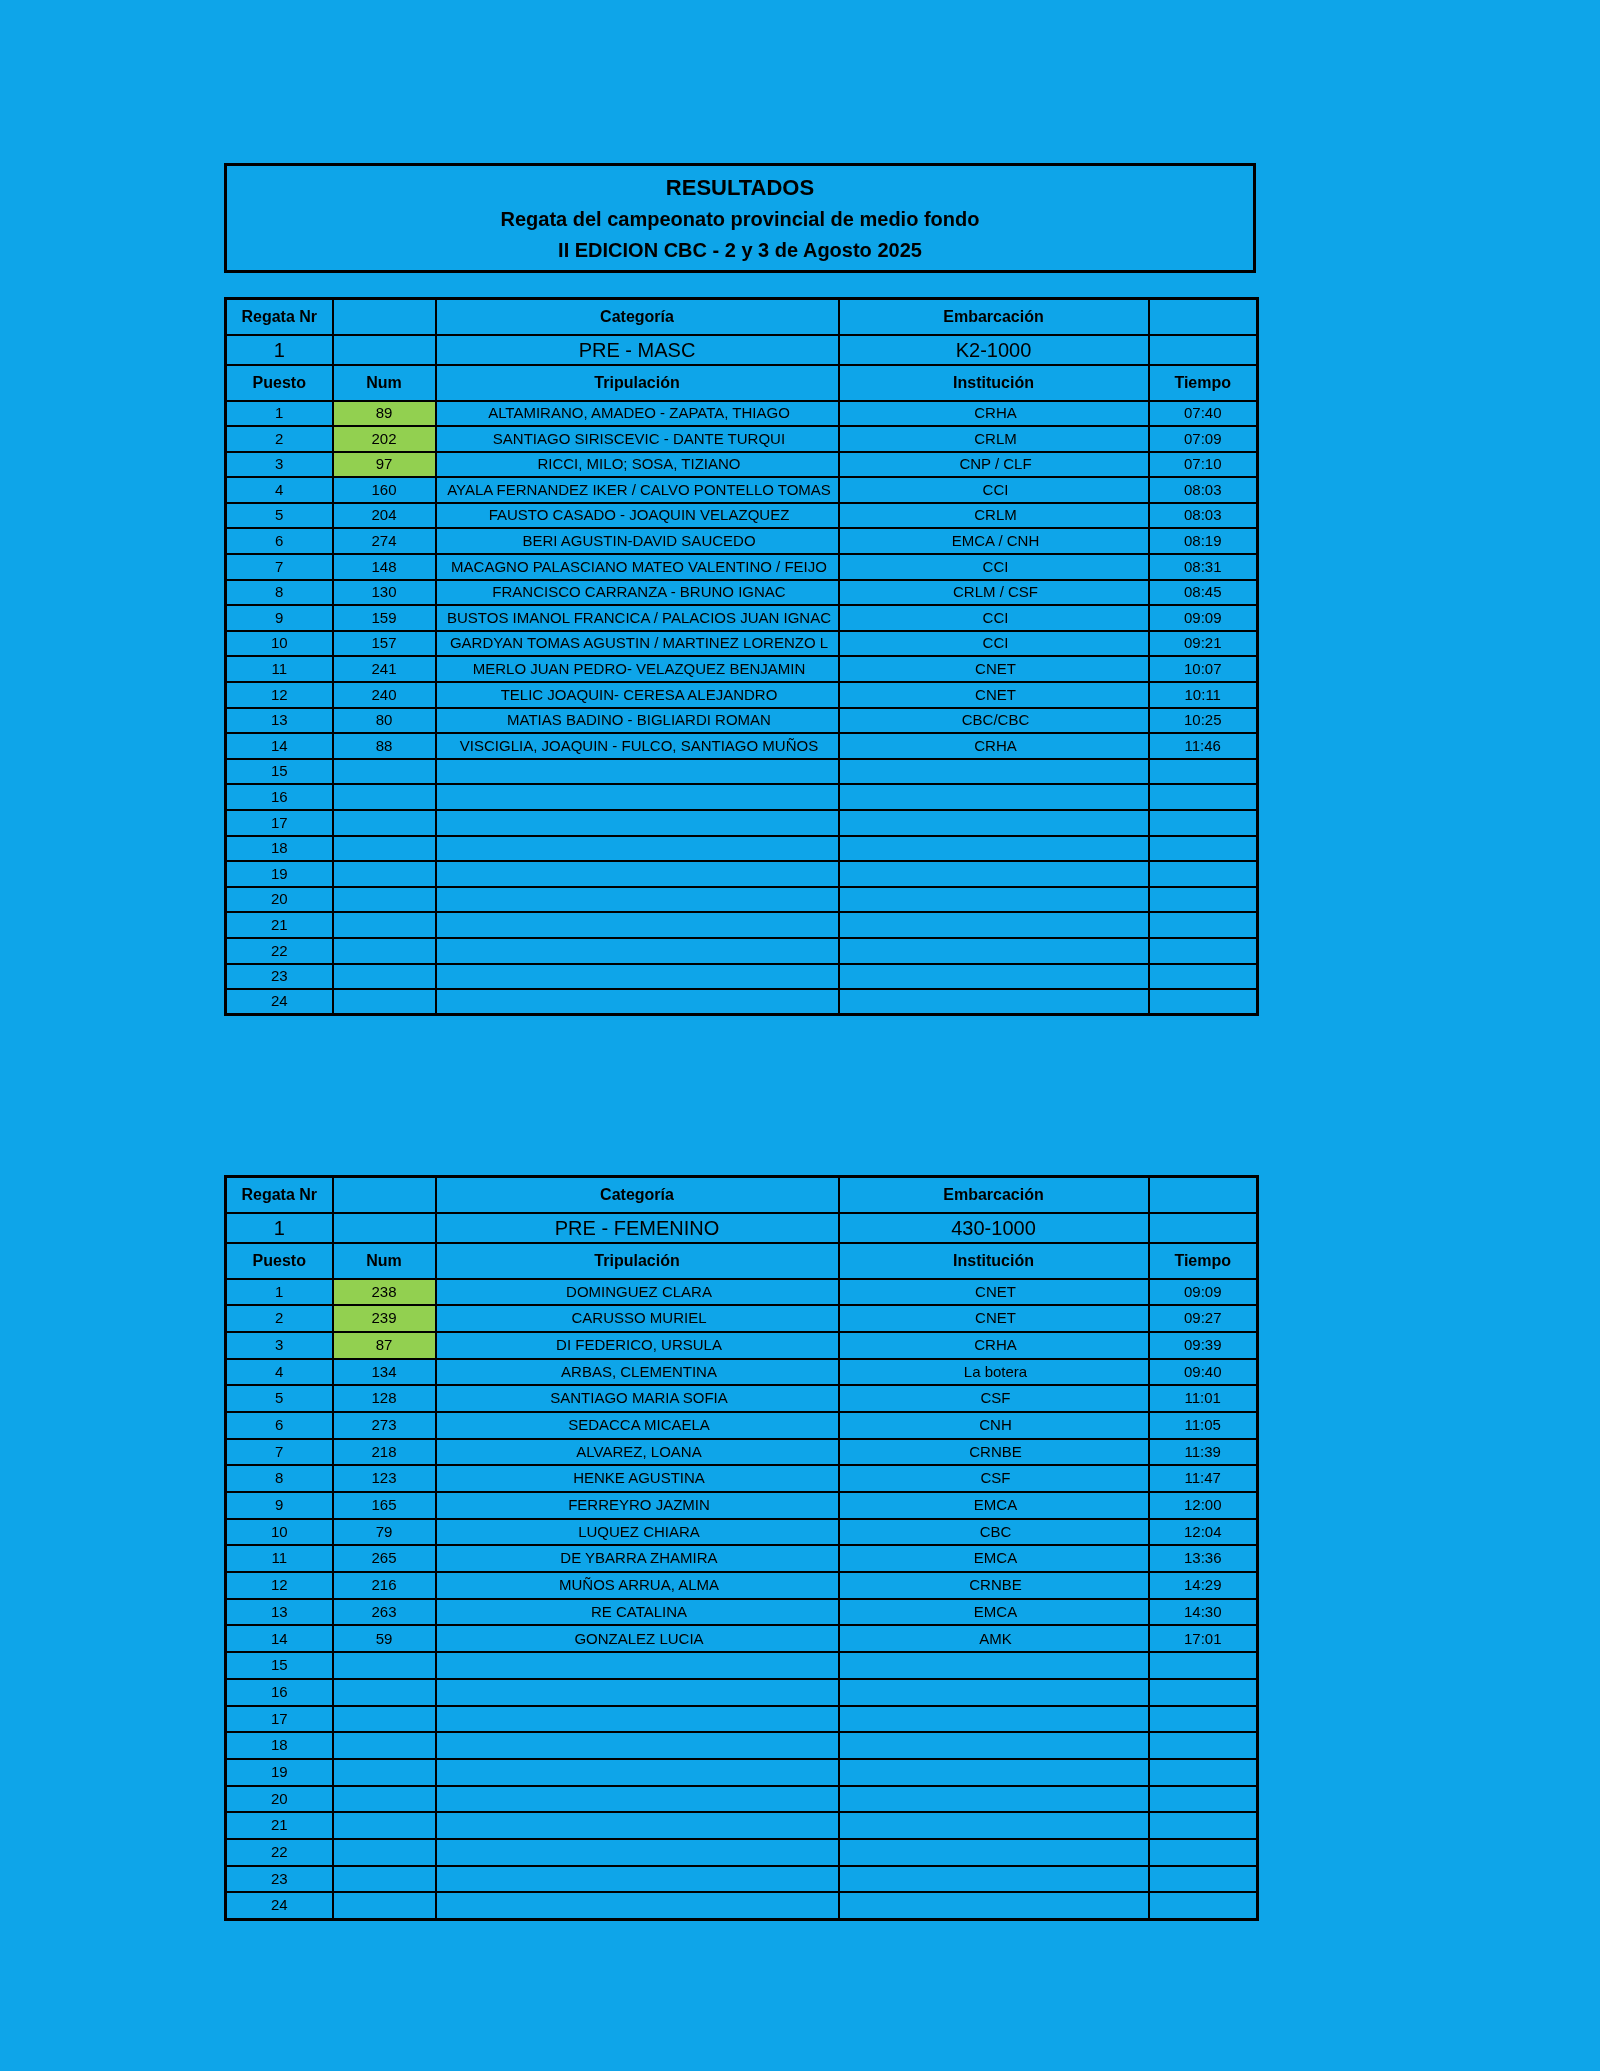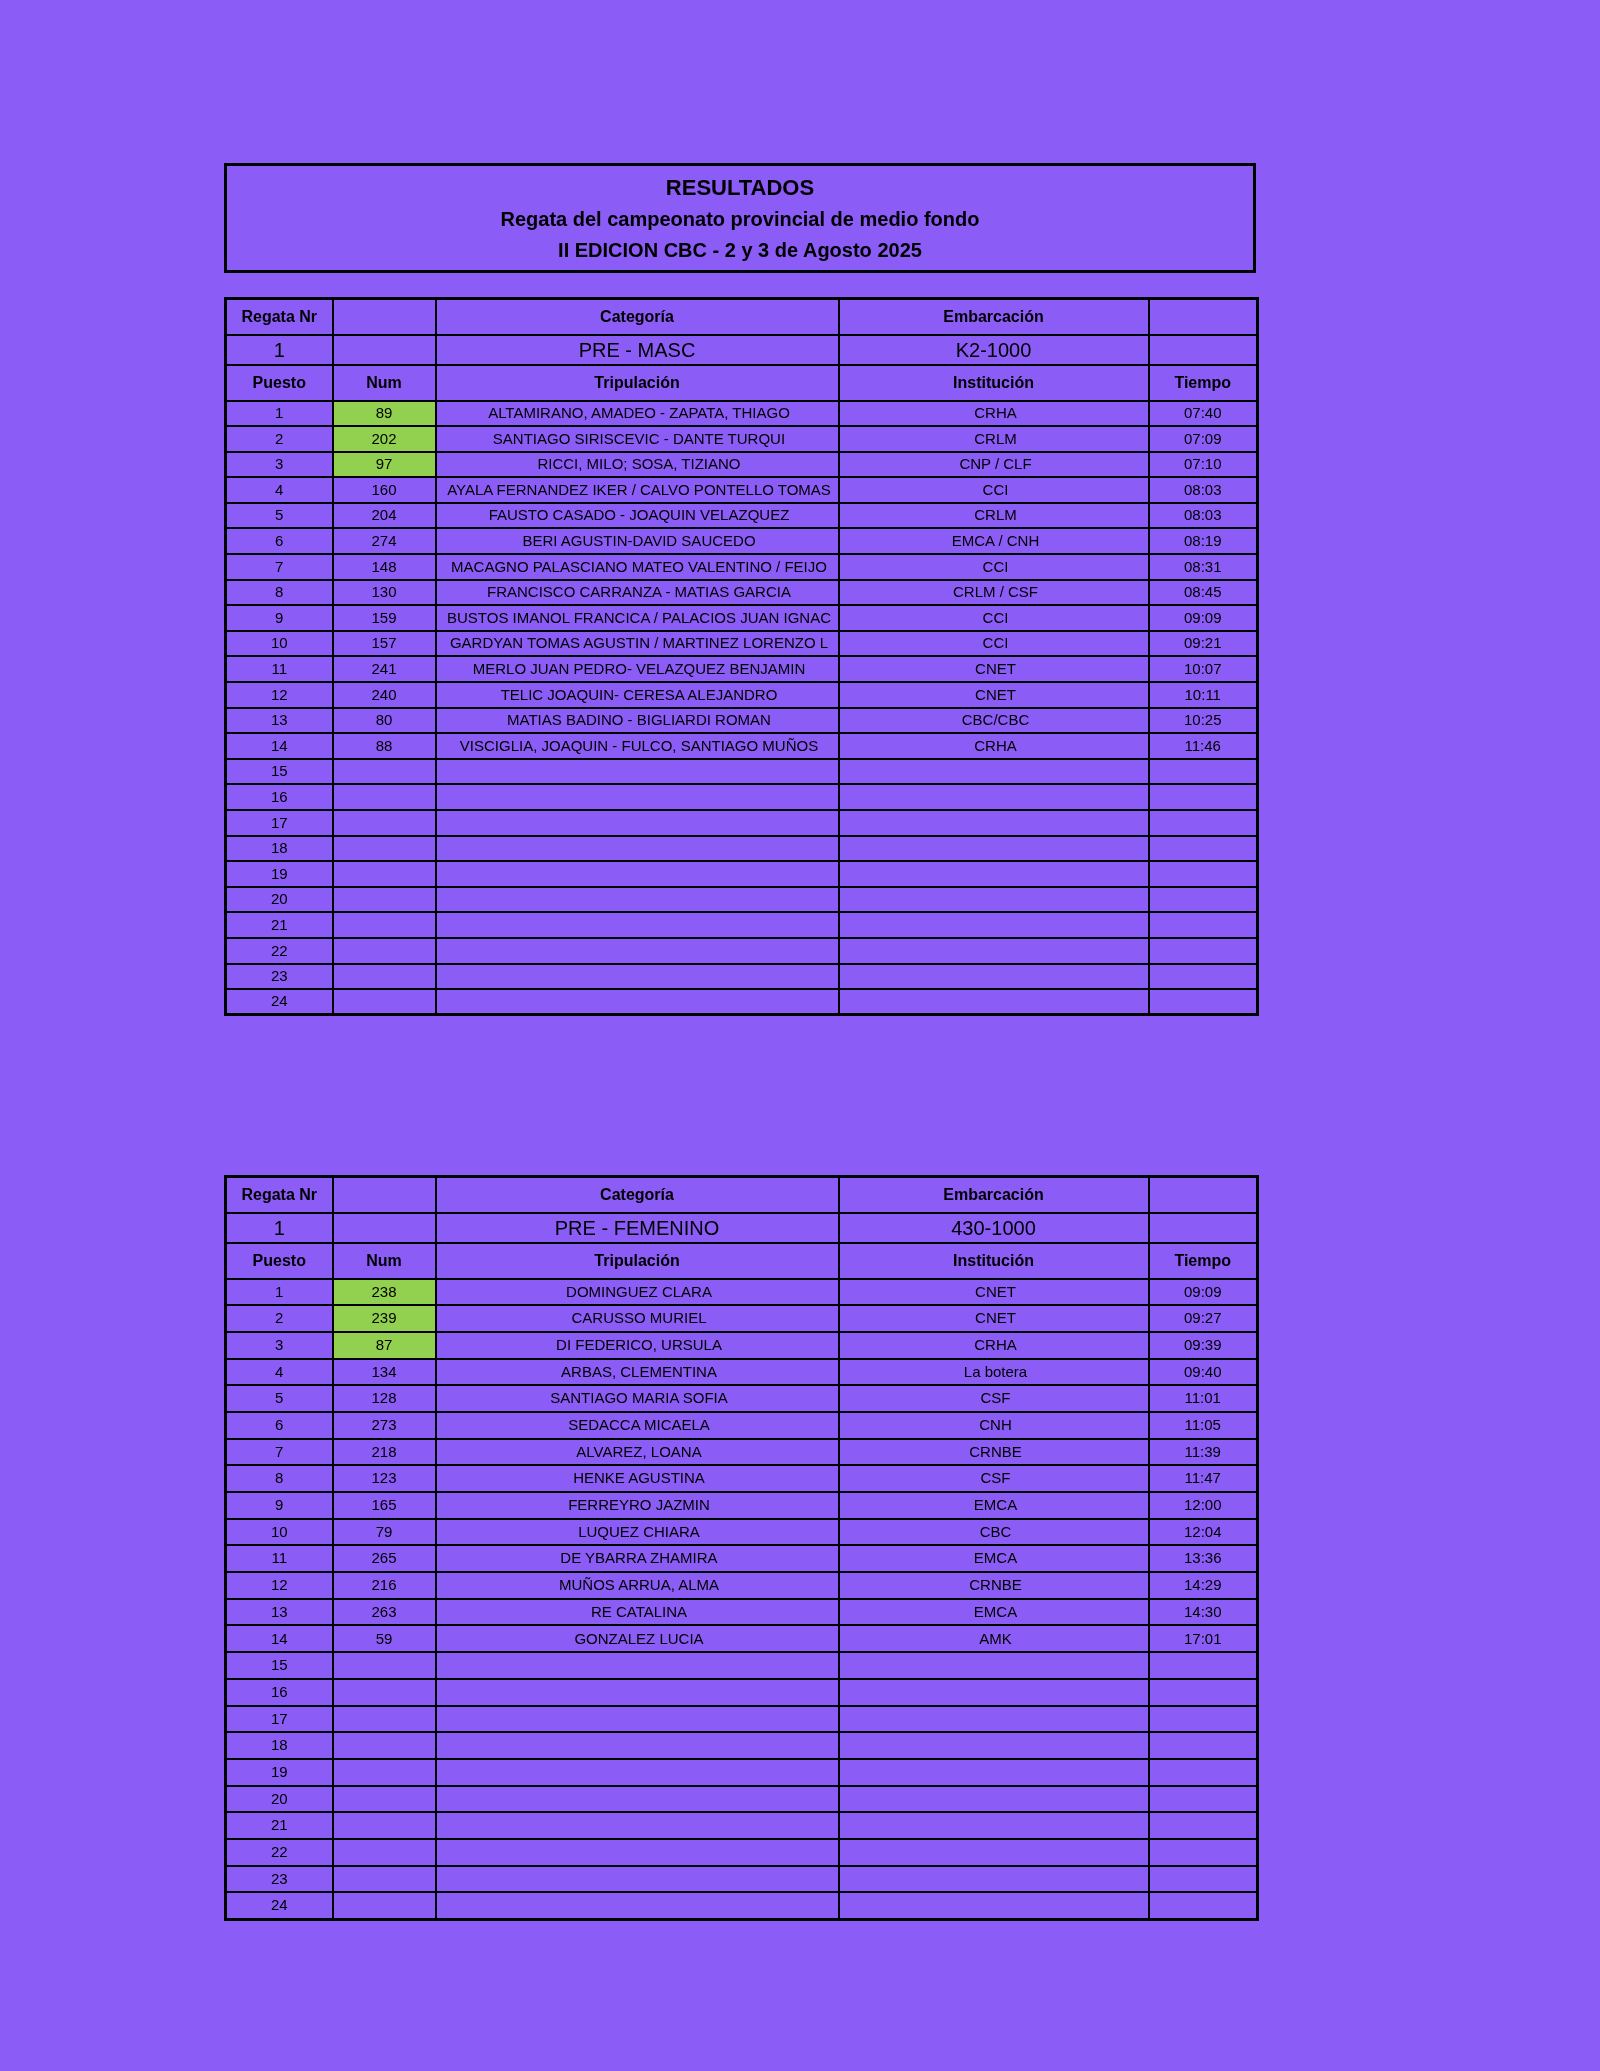--- a/index.html
+++ b/index.html
@@ -1,17 +1,17 @@
 <!DOCTYPE html>
 <html style="--hl: #92d050;"><head>
 <meta charset="utf-8">
 <style>
   html,body{margin:0;padding:0;background:#ffffff;}
   .page{
-    position:relative;width:1600px;height:2071px;background:#8b5cf6;
+    position:relative;width:1600px;height:2071px;background:#0ea5e9;
     font-family:"Liberation Sans",sans-serif;color:#000;overflow:hidden;
   }
   .title-box{
     position:absolute;left:224px;top:163px;width:1032px;height:110px;
     border:3px solid #000;box-sizing:border-box;
     display:flex;flex-direction:column;justify-content:space-evenly;align-items:center;
     text-align:center;font-weight:bold;
   }
   .title-line1{font-size:22px;line-height:1;}
   .title-line2,.title-line3{font-size:20px;line-height:1;}
@@ -154,21 +154,21 @@
           </td>
           <td class="c-inst">
             <div class="clip">CCI</div>
           </td>
           <td class="c-tiempo">08:31</td>
         </tr>
         <tr>
           <td class="c-puesto">8</td>
           <td class="c-num">130</td>
           <td class="c-trip">
-            <div class="clip">FRANCISCO CARRANZA - MATIAS GARCIA</div>
+            <div class="clip">FRANCISCO CARRANZA - BRUNO IGNAC</div>
           </td>
           <td class="c-inst">
             <div class="clip">CRLM / CSF</div>
           </td>
           <td class="c-tiempo">08:45</td>
         </tr>
         <tr>
           <td class="c-puesto">9</td>
           <td class="c-num">159</td>
           <td class="c-trip">

